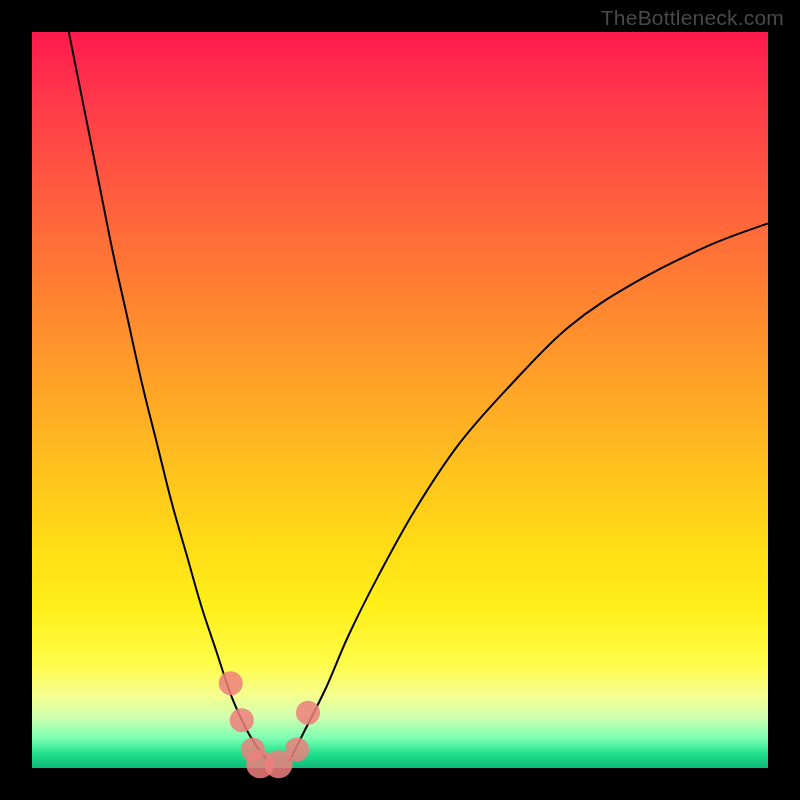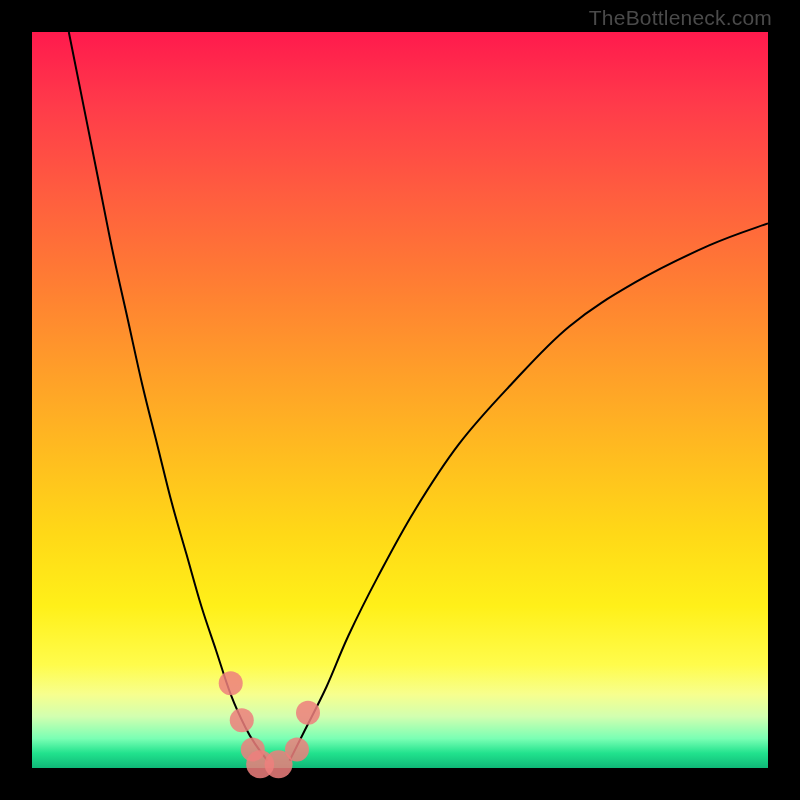--- a/index.html
+++ b/index.html
@@ -37,21 +37,21 @@
       #fffc4c 86%,
       #f7ff8e 90%,
       #d2ffb0 93%,
       #7affb4 96%,
       #21e28d 98%,
       #0fb877 100%);
   }
   .watermark {
     position: absolute;
     top: 6px;
-    right: 28px;
+    right: 16px;
     color: #4a4a4a;
     font-size: 21px;
     font-weight: 400;
     letter-spacing: 0.2px;
   }
   svg.curves {
     position: absolute;
     left: 0;
     top: 0;
     width: 736px;

